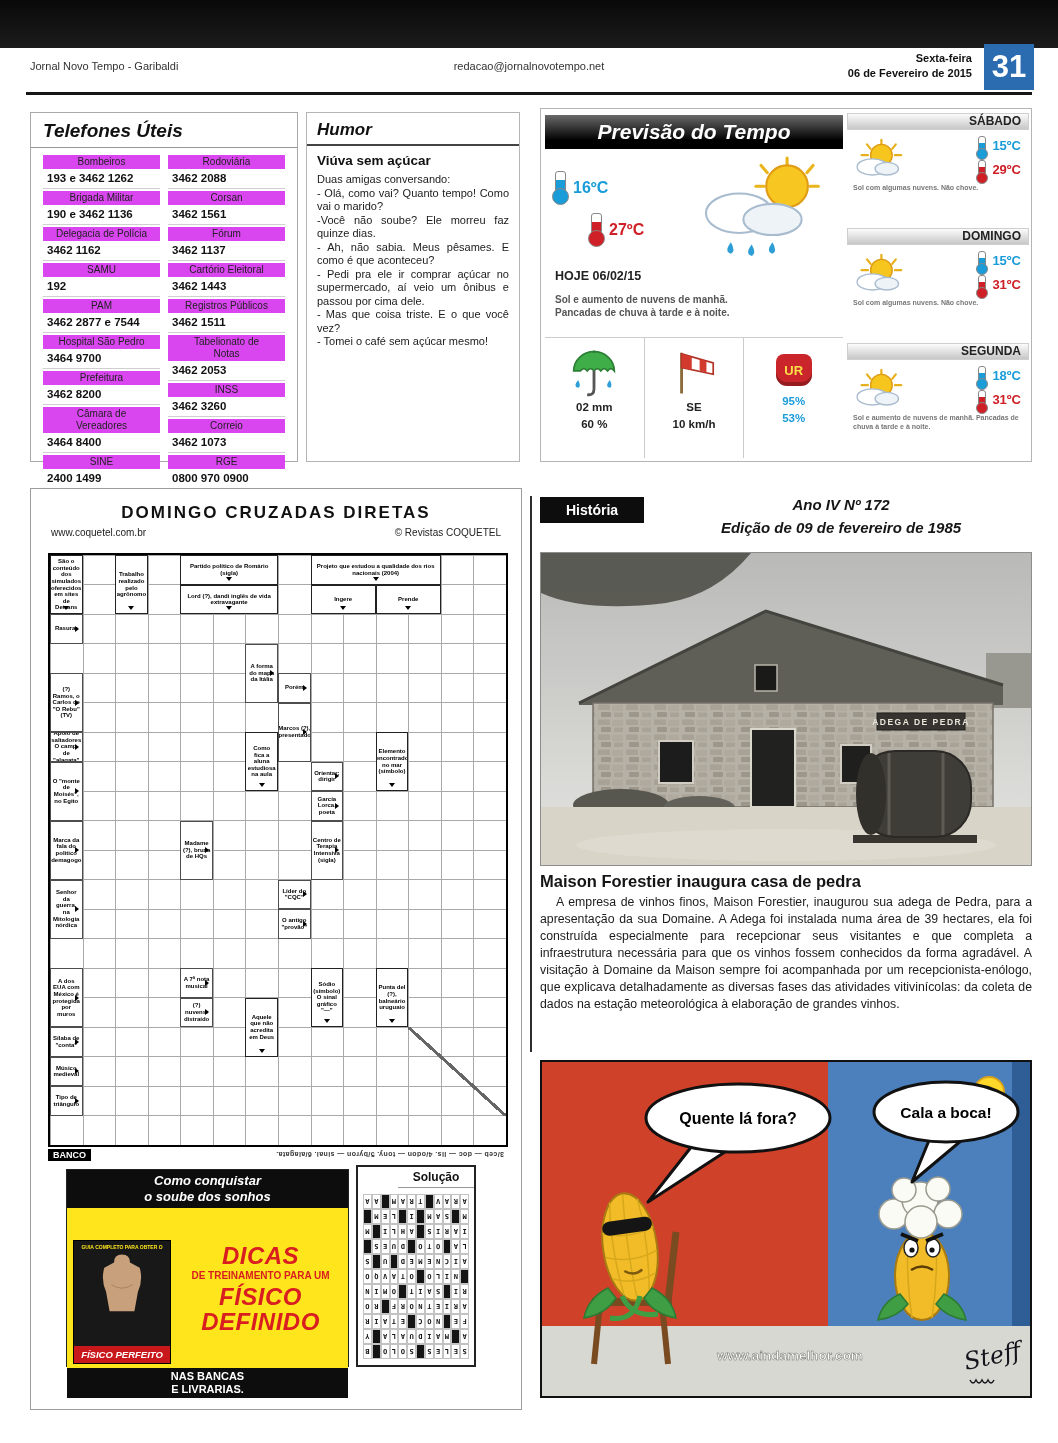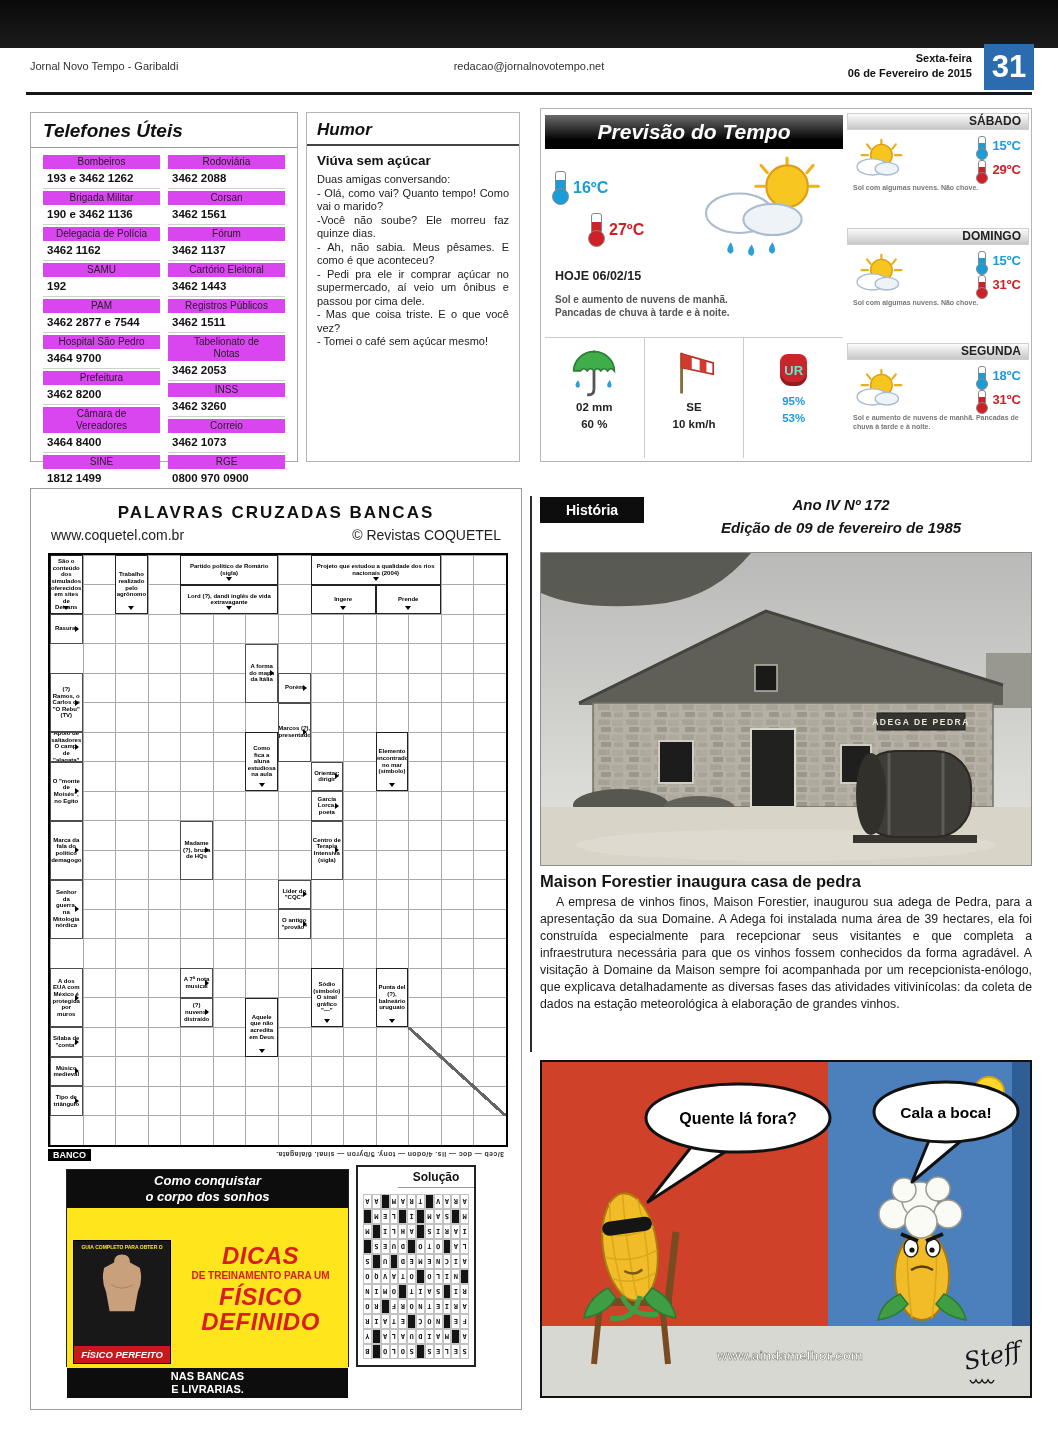--- a/index.html
+++ b/index.html
@@ -48,37 +48,37 @@
   .thermo.big{width:9px;height:24px;margin-bottom:8px;}
   .thermo.big::after{left:-4px;bottom:-9px;width:15px;height:15px;}
   .wx-bigicon{position:absolute;left:150px;top:46px;}
   .wx-hoje{position:absolute;left:14px;top:160px;font-weight:bold;font-size:12.5px;color:#222;}
   .wx-desc{position:absolute;left:14px;top:184px;width:280px;font-weight:bold;font-size:10px;line-height:13px;color:#555;white-space:pre-line;}
   .wx-strip{position:absolute;left:4px;top:228px;width:298px;height:120px;border-top:1px solid #ccc;display:flex;}
   .wcol{flex:1;display:flex;flex-direction:column;align-items:center;justify-content:flex-start;padding-top:8px;gap:2px;}
   .wcol + .wcol{border-left:1px solid #ccc;}
   .wv{font-weight:bold;font-size:11.5px;color:#222;line-height:15px;}
   .wv.blue{color:var(--tempmin,#1a9cd8);}
-  .ur-badge{width:27px;height:32px;background:#c9252b;border-radius:8px 8px 11px 11px;color:#5eead4;font-weight:bold;font-size:13px;
+  .ur-badge{width:36px;height:32px;background:#c9252b;border-radius:8px 8px 11px 11px;color:#fde047;font-weight:bold;font-size:13px;
             display:flex;align-items:center;justify-content:center;box-shadow:inset 0 -4px 0 rgba(0,0,0,.25);margin:8px 0 6px;}
   .wx-days{position:absolute;left:306px;top:4px;width:182px;height:346px;}
   .day{height:115px;position:relative;}
   .day-head{height:17px;background:linear-gradient(#fbfbfb,#c7c7c7);border:1px solid #cfcfcf;box-sizing:border-box;
             font-weight:bold;font-size:12px;line-height:15px;color:#222;text-align:right;padding-right:7px;}
   .day-main{display:flex;align-items:center;padding:3px 2px 0 2px;}
   .day-temps{margin-left:auto;margin-right:6px;}
   .day-temps .t{display:flex;align-items:center;gap:6px;font-weight:bold;font-size:13px;height:24px;}
   .t.min{color:var(--tempmin,#1a9cd8);}
   .t.max{color:var(--tempmax,#cf2027);}
   .day-desc{font-weight:bold;font-size:7px;line-height:8.5px;color:#777;padding:3px 6px 0 6px;}
 
   
   .xsection{left:30px;top:488px;width:492px;height:922px;border:1px solid #9c9c9c;box-sizing:border-box;background:#fff;}
   .x-title{text-align:center;font-weight:bold;font-size:17px;letter-spacing:2px;color:#111;padding-top:14px;}
-  .x-subrow{display:flex;justify-content:space-between;font-size:14px;color:#222;padding:4px 20px 0 20px;}
+  .x-subrow{display:flex;justify-content:space-between;font-size:10px;color:#222;padding:4px 20px 0 20px;}
   .xgrid{position:absolute;left:17px;top:64px;width:456px;height:590px;border:2px solid #000;background-color:#fff;
          background-image:repeating-linear-gradient(to right,#a9a9a9 0 1px,transparent 1px calc(100%/14)),
                           repeating-linear-gradient(to bottom,#a9a9a9 0 1px,transparent 1px calc(100%/20));}
   .clue{position:absolute;box-sizing:border-box;background:#fff;border:1px solid #4d4d4d;
         font-weight:bold;font-size:6px;line-height:1.1;color:#000;text-align:center;
         display:flex;align-items:center;justify-content:center;padding:1px;white-space:pre-line;overflow:hidden;}
   .clue.ad::after{content:"";position:absolute;left:calc(50% - 3px);bottom:0;border:3px solid transparent;border-top:4px solid #000;}
   .clue.ar::after{content:"";position:absolute;top:calc(50% - 3px);right:0;border:3px solid transparent;border-left:4px solid #000;}
   .diag{position:absolute;box-sizing:border-box;background:linear-gradient(to top right,transparent 48.8%,#666 48.8%,#666 51.2%,transparent 51.2%);}
   .banco{position:absolute;left:17px;top:658px;width:456px;height:15px;display:flex;align-items:center;gap:8px;}
@@ -171,21 +171,21 @@
           <div class="pentry">
           <div class="plabel">Prefeitura</div>
           <div class="pnum">3462 8200</div>
         </div>
           <div class="pentry">
           <div class="plabel">Câmara de Vereadores</div>
           <div class="pnum">3464 8400</div>
         </div>
           <div class="pentry">
           <div class="plabel">SINE</div>
-          <div class="pnum">1812 1499</div>
+          <div class="pnum">2400 1499</div>
         </div>
         </div>
       <div class="pcol">
 
       <div class="pentry">
           <div class="plabel">Rodoviária</div>
           <div class="pnum">3462 2088</div>
         </div>
           <div class="pentry">
           <div class="plabel">Corsan</div>
@@ -389,21 +389,21 @@
           </div>
         </div>
         <div class="day-desc">Sol e aumento de nuvens de manhã. Pancadas de chuva à tarde e à noite.</div>
       </div>
       </div>
   </section>
 
   <div class="abs vrule"></div>
 
   <section class="abs xsection">
-    <div class="x-title">PALAVRAS CRUZADAS BANCAS</div>
+    <div class="x-title">DOMINGO CRUZADAS DIRETAS</div>
     <div class="x-subrow">
       <span>www.coquetel.com.br</span>
       <span>© Revistas COQUETEL</span>
     </div>
     <div class="xgrid">
         <div class="clue ad" style="left: 0%; top: 0%; width: 7.14286%; height: 10%;">São o conteúdo dos simulados oferecidos em sites de Detrans</div>
         <div class="clue ad" style="left: 14.2857%; top: 0%; width: 7.14286%; height: 10%;">Trabalho realizado pelo agrônomo</div>
         <div class="clue ad" style="left: 28.5714%; top: 0%; width: 21.4286%; height: 5%;">Partido político de Romário (sigla)</div>
         <div class="clue ad" style="left: 28.5714%; top: 5%; width: 21.4286%; height: 5%;">Lord (?), dandi inglês de vida extravagante</div>
         <div class="clue ad" style="left: 57.1429%; top: 0%; width: 28.5714%; height: 5%;">Projeto que estudou a qualidade dos rios nacionais (2004)</div>
@@ -440,21 +440,21 @@
         <div class="diag" style="left: 78.5714%; top: 80%; width: 21.4286%; height: 15%;"></div>
       </div>
     <div class="banco">
       <span class="banco-label">BANCO</span>
       <span class="banco-text">3/ceb — doc — lis. 4/odon — tony. 5/byron — sinai. 6/alagata.</span>
     </div>
 
     <div class="ad">
       <div class="ad-head">
         <div>Como conquistar</div>
-        <div>o corpo dos sonhos</div>
+        <div>o soube dos sonhos</div>
       </div>
       <div class="ad-body">
         <div class="book">
           <div class="book-top">GUIA COMPLETO PARA OBTER O</div>
           <svg width="58" height="62" viewBox="0 0 60 70">
             <path d="M30 4 q9 0 9 9 l11 6 q4 14 -2 27 l-4 22 h-28 l-4 -22 q-6 -13 -2 -27 l11 -6 q0 -9 9 -9" fill="#c9a07c"></path>
             <path d="M18 38 q12 8 24 0" stroke="#a87f5d" fill="none"></path>
           </svg>
           <div class="book-band">FÍSICO PERFEITO</div>
         </div>

